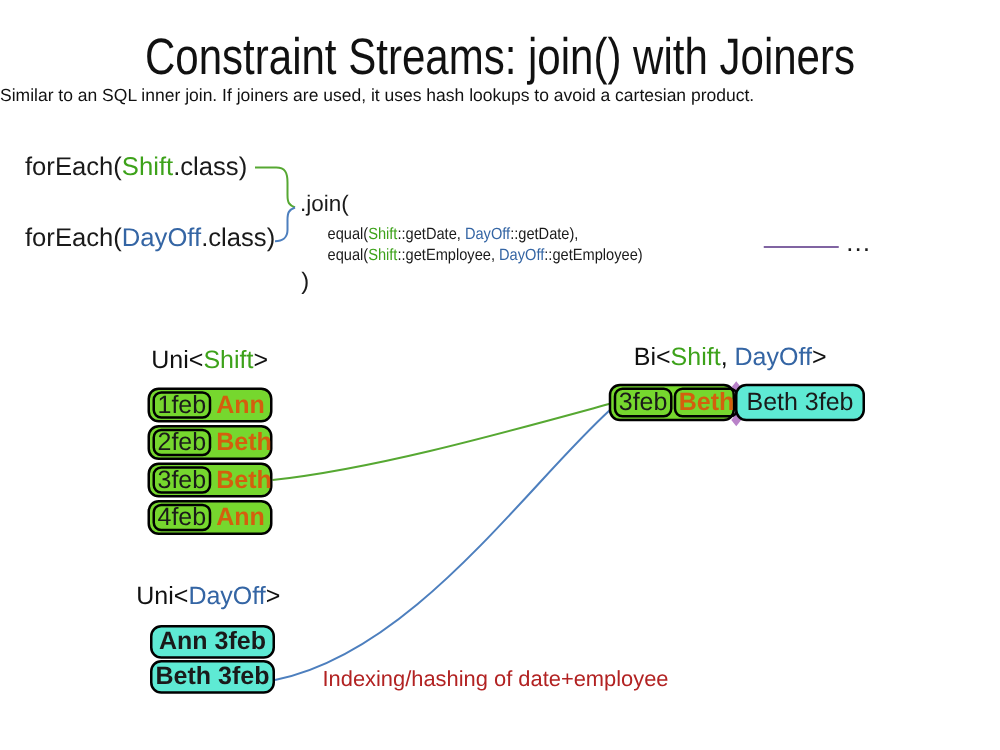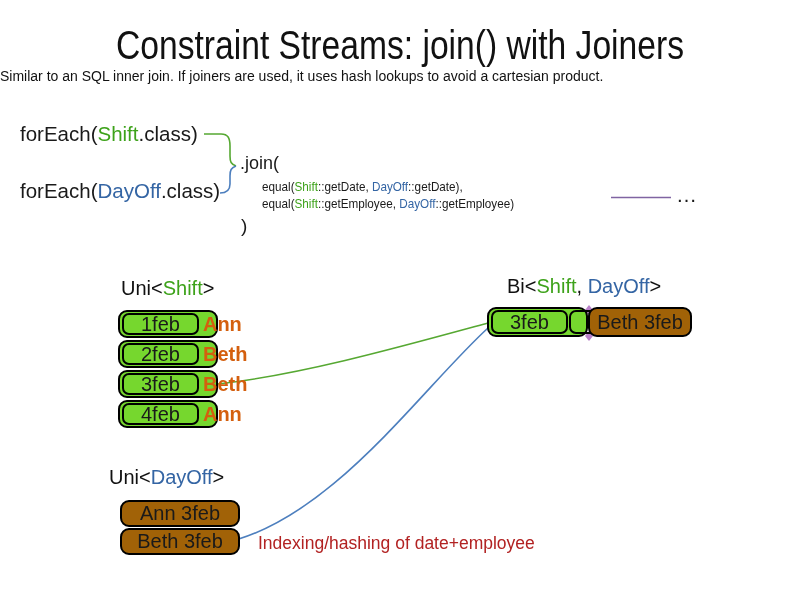--- a/index.html
+++ b/index.html
@@ -34,32 +34,32 @@
   .sec-label{font-size:20px;white-space:nowrap;color:#111;}
   .lbl-uni-shift{left:121px;top:277px;}
   .lbl-bi{left:507px;top:275px;}
   .lbl-uni-dayoff{left:109px;top:466px;}
   
   .row-box{
     box-sizing:border-box;border:2px solid #000;border-radius:9px;
     display:flex;align-items:center;font-size:20px;white-space:nowrap;
   }
   .green-box{background:#76d72e;}
-  .blue-box{background:#a16207;}
+  .blue-box{background:#5eead4;}
   .chip{
     box-sizing:border-box;border:2px solid #000;border-radius:7px;
     display:flex;align-items:center;justify-content:center;height:22px;
-    margin-left:1px;background:transparent;padding:0 17px;
+    margin-left:1px;background:transparent;padding:0 2px;
   }
   .shift-row{left:118px;width:100px;height:28px;padding-left:1px;}
   .name-text{margin-left:4px;}
   .bi-green{left:487px;top:307px;width:101px;height:30px;padding-left:1px;}
   .bi-green .chip{height:24px;}
   .bi-blue{left:588px;top:307px;width:104px;height:30px;justify-content:center;}
-  .dayoff-row{left:120px;width:120px;height:27px;justify-content:center;}
+  .dayoff-row{left:120px;width:100px;height:27px;justify-content:center;font-weight:bold;}
   
   .note{left:258px;top:532px;font-size:17.5px;line-height:23px;color:#b22222;white-space:nowrap;}
   
   .overlay{left:0;top:0;width:800px;height:600px;pointer-events:none;}
 </style>
 </head>
 <body>
 
 <div class="slide">
 

